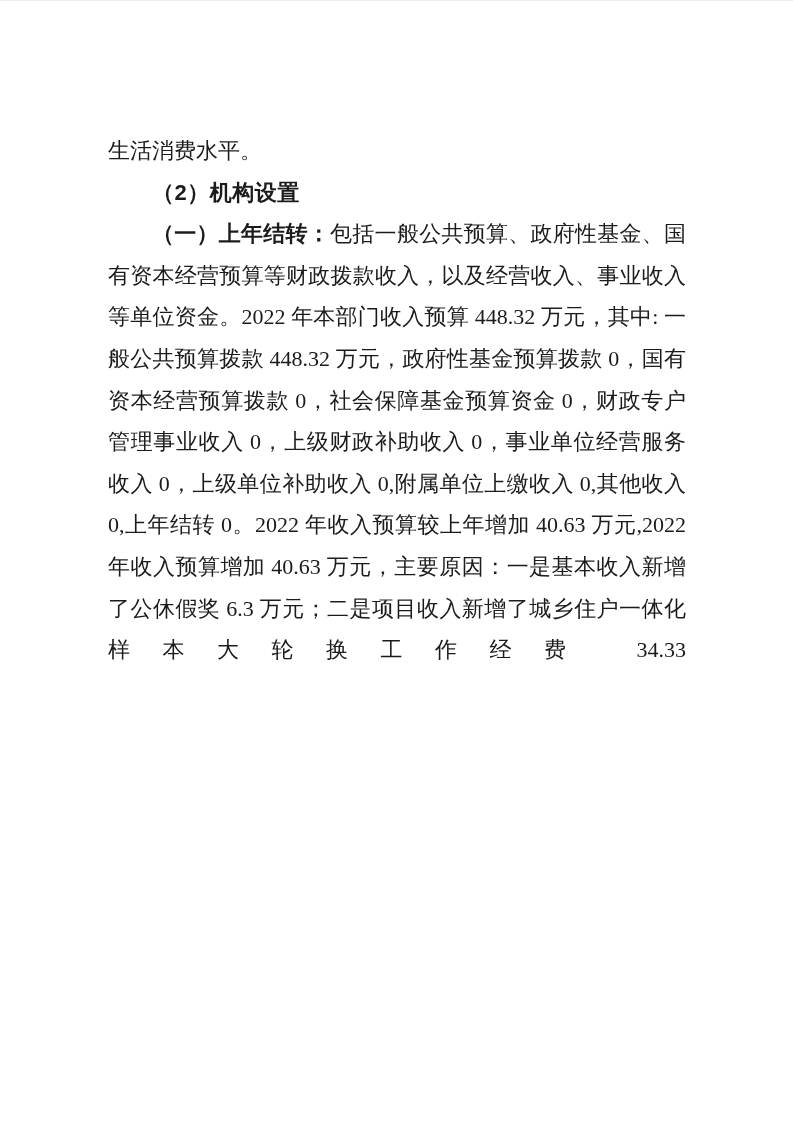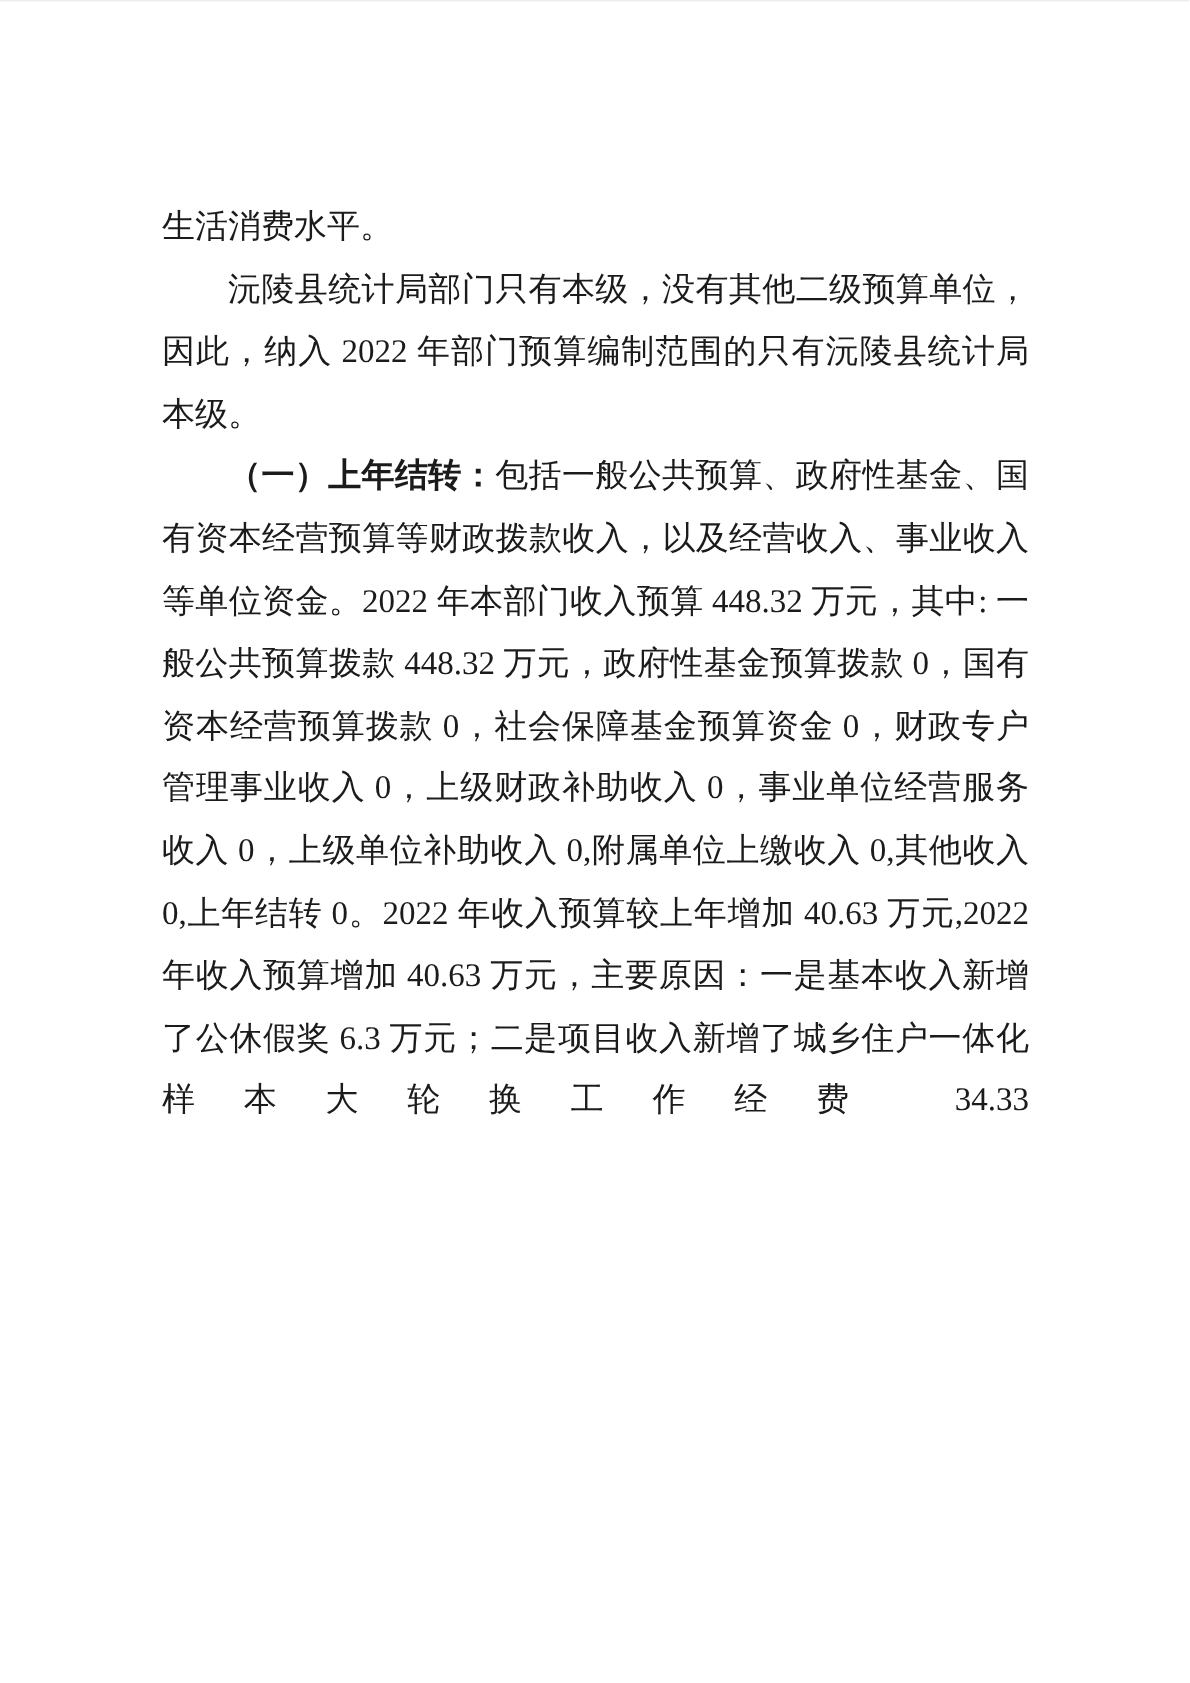--- a/index.html
+++ b/index.html
@@ -47,22 +47,22 @@
   }
 </style>
 </head>
 <body>
 
 <div class="page">
   <div class="content">
 
     <p class="body"><span>生活消费水平。</span></p>
 
+    <p class="h hei indent"><span>（2）机构设置</span></p>
 
 
 
-    <p class="body indent"><span>沅陵县统计局部门只有本级，没有其他二级预算单位，因此，纳入 2022 年部门预算编制范围的只有沅陵县统计局本级。</span></p>
 
 
     <p class="body indent continues"><span class="lead">（一）上年结转：</span><span>包括一般公共预算、政府性基金、国有资本经营预算等财政拨款收入，以及经营收入、事业收入等单位资金。2022 年本部门收入预算 448.32 万元，其中: 一般公共预算拨款 448.32 万元，政府性基金预算拨款 0，国有资本经营预算拨款 0，社会保障基金预算资金 0，财政专户管理事业收入 0，上级财政补助收入 0，事业单位经营服务收入 0，上级单位补助收入 0,附属单位上缴收入 0,其他收入 0,上年结转 0。2022 年收入预算较上年增加 40.63 万元,2022 年收入预算增加 40.63 万元，主要原因：一是基本收入新增了公休假奖 6.3 万元；二是项目收入新增了城乡住户一体化样本大轮换工作经费 34.33</span></p>
 
   </div>
 </div>
 
 </body></html>

